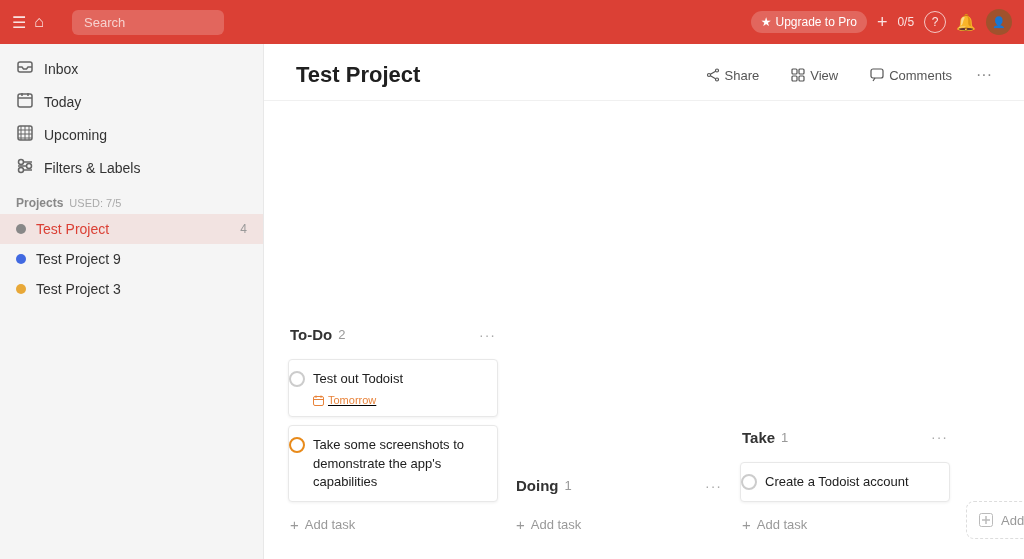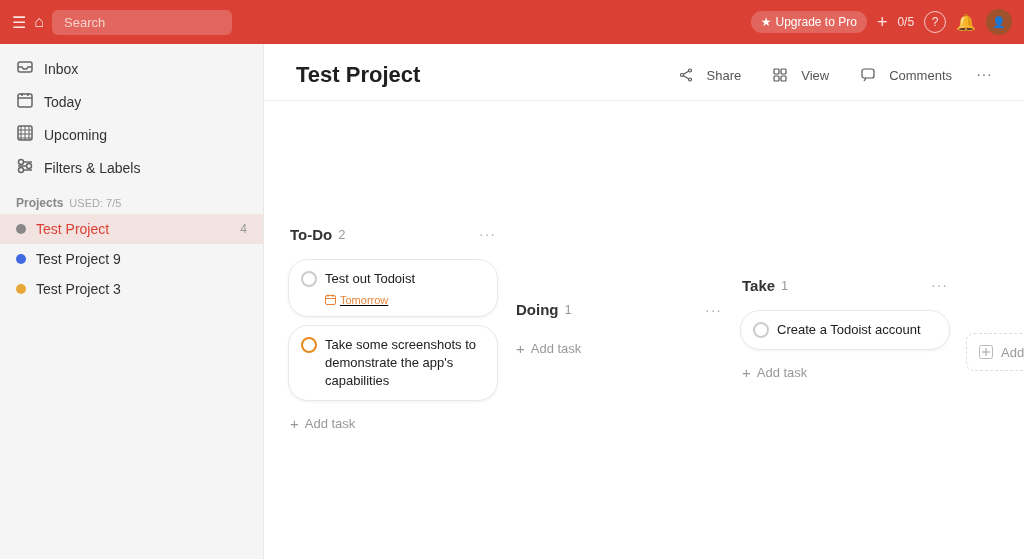--- a/index.html
+++ b/index.html
@@ -15,23 +15,24 @@
       gap: 8px;
       flex-shrink: 0;
     }
     .topnav-left { display: flex; align-items: center; gap: 8px; }
     .topnav-search {
       background: rgba(255,255,255,0.2);
       border: none;
       border-radius: 6px;
       color: rgba(255,255,255,0.85);
       padding: 5px 12px;
-      width: 180px;
+      width: 152px;
       font-size: 13px;
       outline: none;
+      margin-left: 20px;
     }
     .topnav-search::placeholder { color: rgba(255,255,255,0.7); }
     .topnav-right { margin-left: auto; display: flex; align-items: center; gap: 10px; }
     .upgrade-btn {
       background: rgba(255,255,255,0.2);
       border: none;
       border-radius: 12px;
       color: #fff;
       font-size: 12px;
       padding: 4px 10px;
@@ -85,47 +86,47 @@
       display: flex;
       align-items: center;
       border-bottom: 1px solid #f0f0f0;
       flex-shrink: 0;
     }
     .page-title { font-size: 22px; font-weight: 700; color: #202020; flex: 1; }
     .page-actions { display: flex; align-items: center; gap: 16px; }
     .page-action-btn {
       display: flex;
       align-items: center;
-      gap: 14px;
+      gap: 5px;
       font-size: 13px;
       color: #555;
       cursor: pointer;
       background: none;
       border: none;
       padding: 4px 8px;
       border-radius: 4px;
     }
     .more-btn { color: #888; cursor: pointer; font-size: 16px; }
 
     
-    .board-area { flex: 1; overflow-x: auto; overflow-y: hidden; padding: 20px 24px; display: flex; gap: 16px; align-items: center; }
+    .board-area { flex: 1; overflow-x: auto; overflow-y: hidden; padding: 20px 24px; display: flex; gap: 16px; align-items: flex-end; }
 
     
     .board-column { width: 210px; flex-shrink: 0; display: flex; flex-direction: column; gap: 8px; }
     .column-header { display: flex; align-items: center; gap: 6px; padding: 4px 2px 8px; }
     .column-title { font-size: 15px; font-weight: 600; color: #333; }
     .column-count { font-size: 13px; color: #999; }
     .column-more { margin-left: auto; color: #aaa; cursor: pointer; font-size: 14px; letter-spacing: 1px; }
 
     
     .task-card {
       background: #fff;
       border: 1px solid #e8e8e8;
-      border-radius: 20px;
-      padding: 10px 12px;
+      border-radius: 4px;
+      padding: 10px 0;
       cursor: pointer;
       box-shadow: 0 1px 3px rgba(0,0,0,0.06);
     }
     .task-row { display: flex; align-items: flex-start; gap: 8px; }
     .task-checkbox {
       width: 16px;
       height: 16px;
       border-radius: 50%;
       border: 2px solid #ccc;
       flex-shrink: 0;

